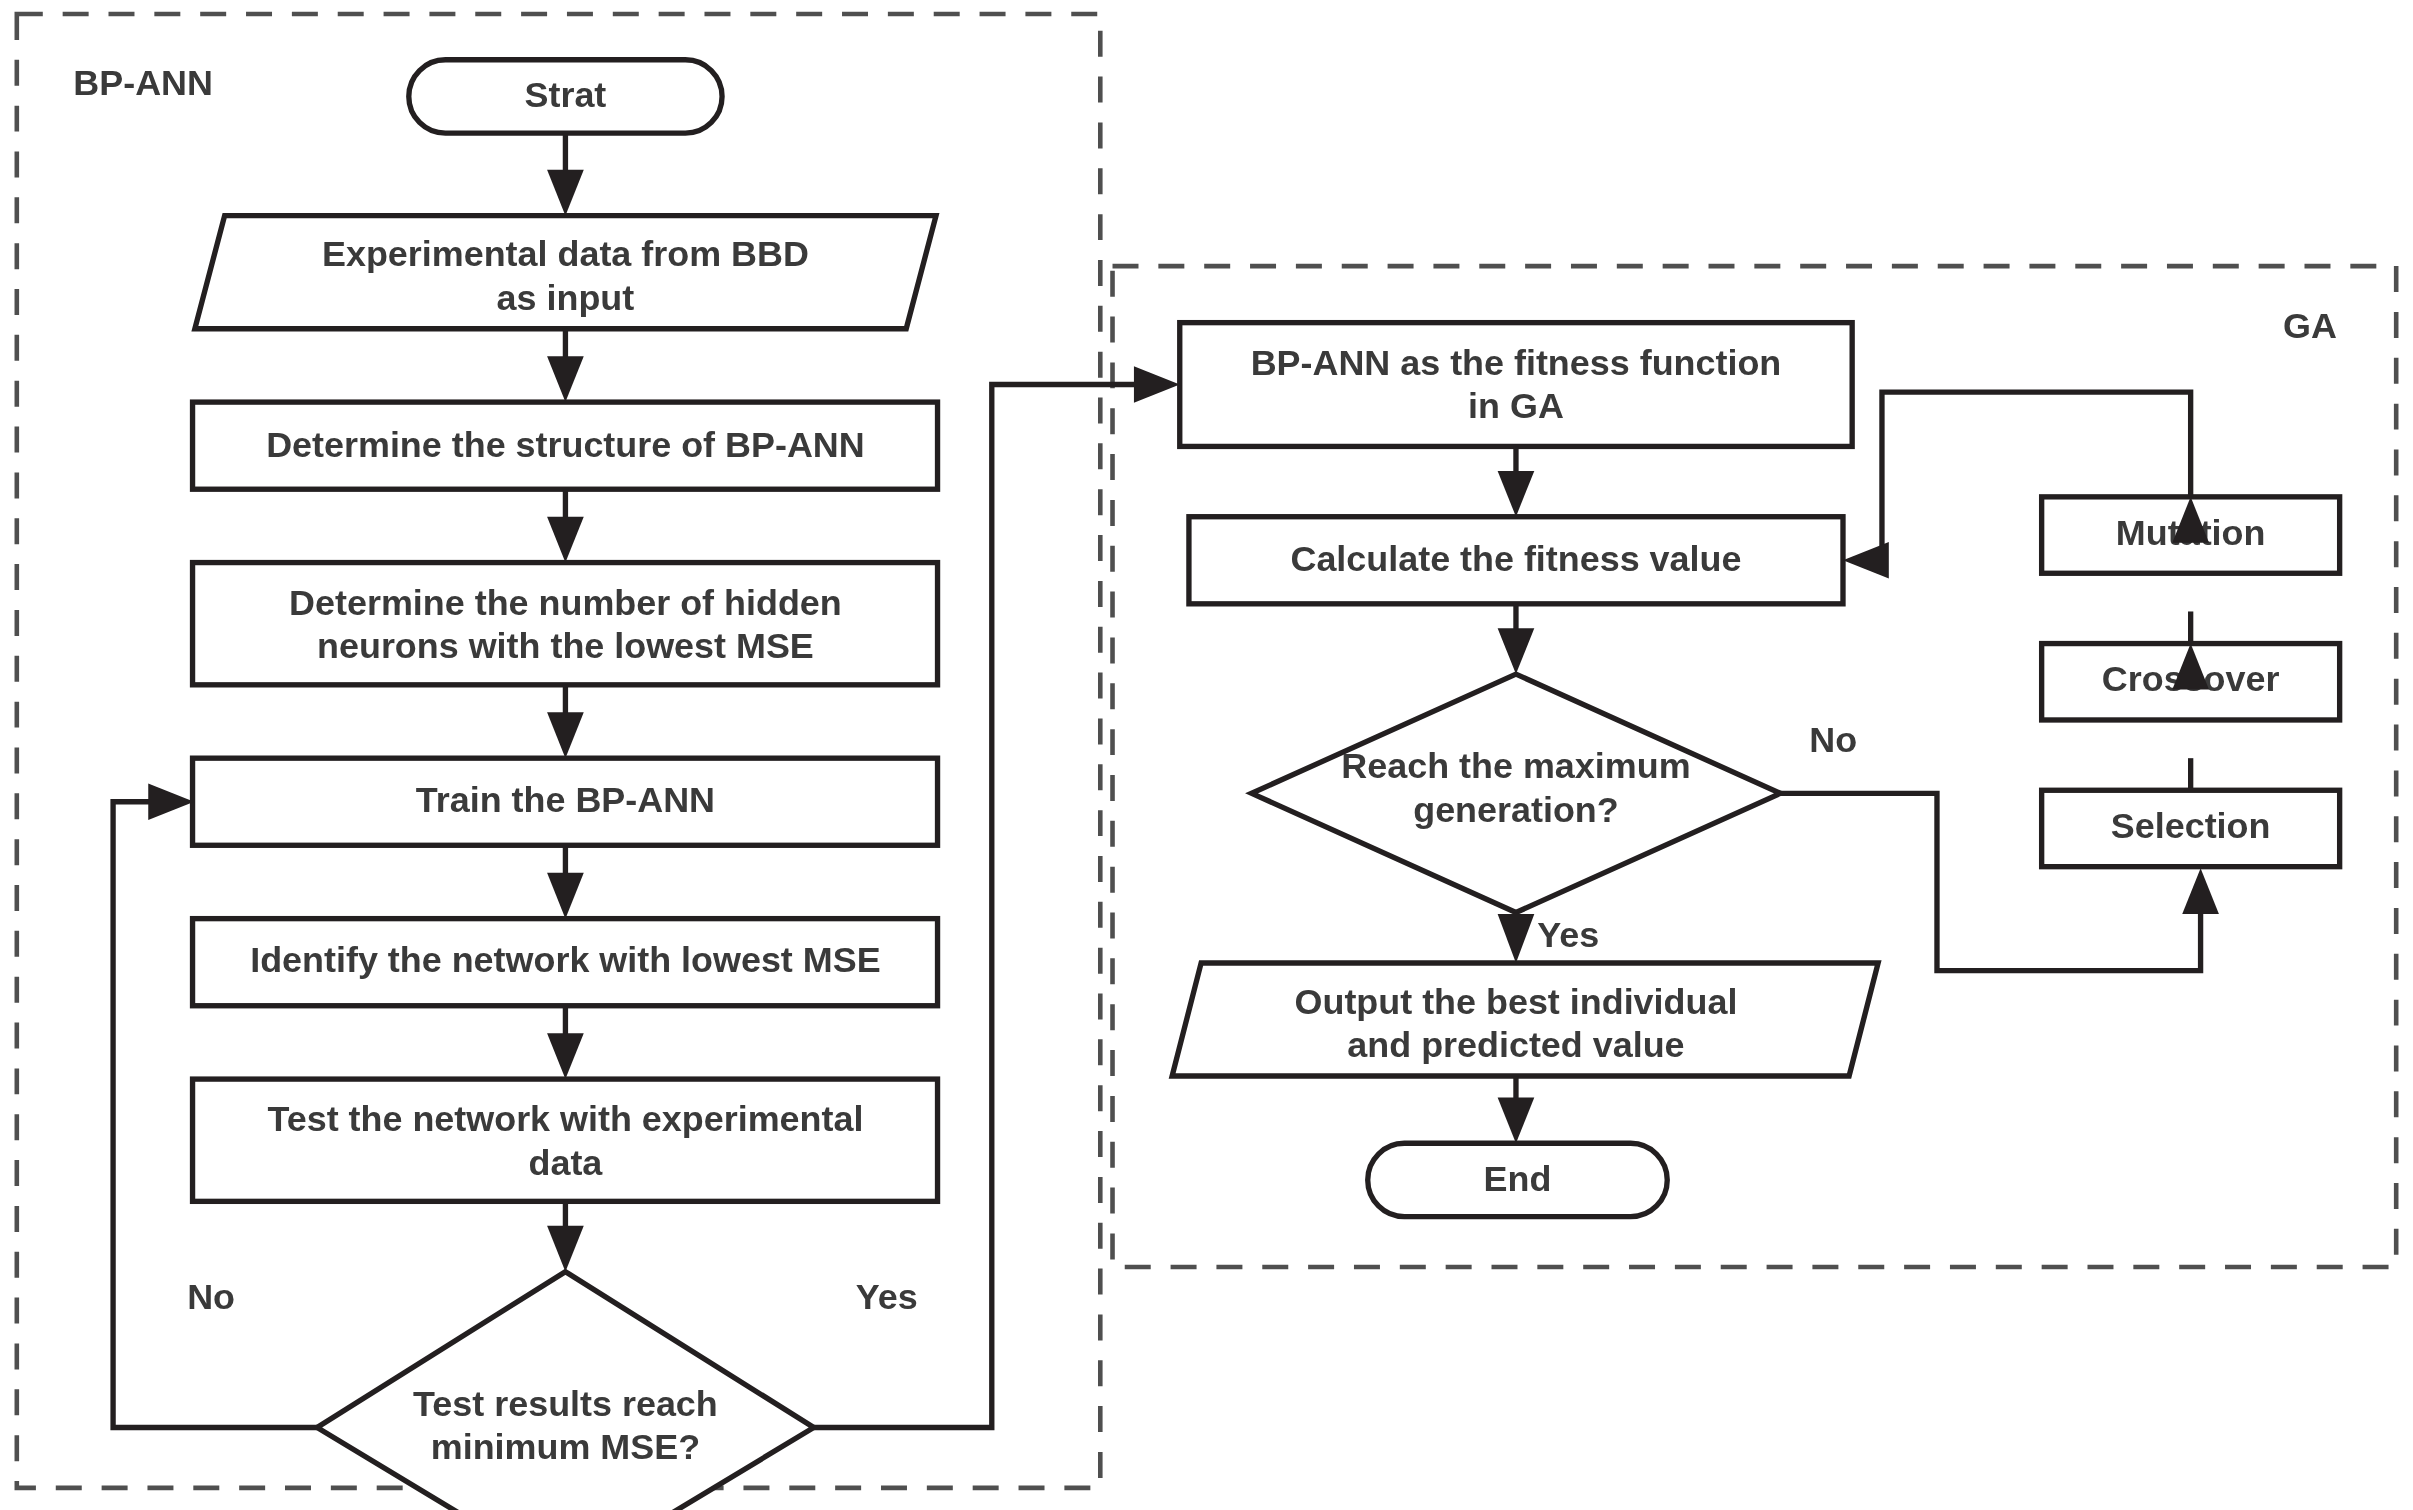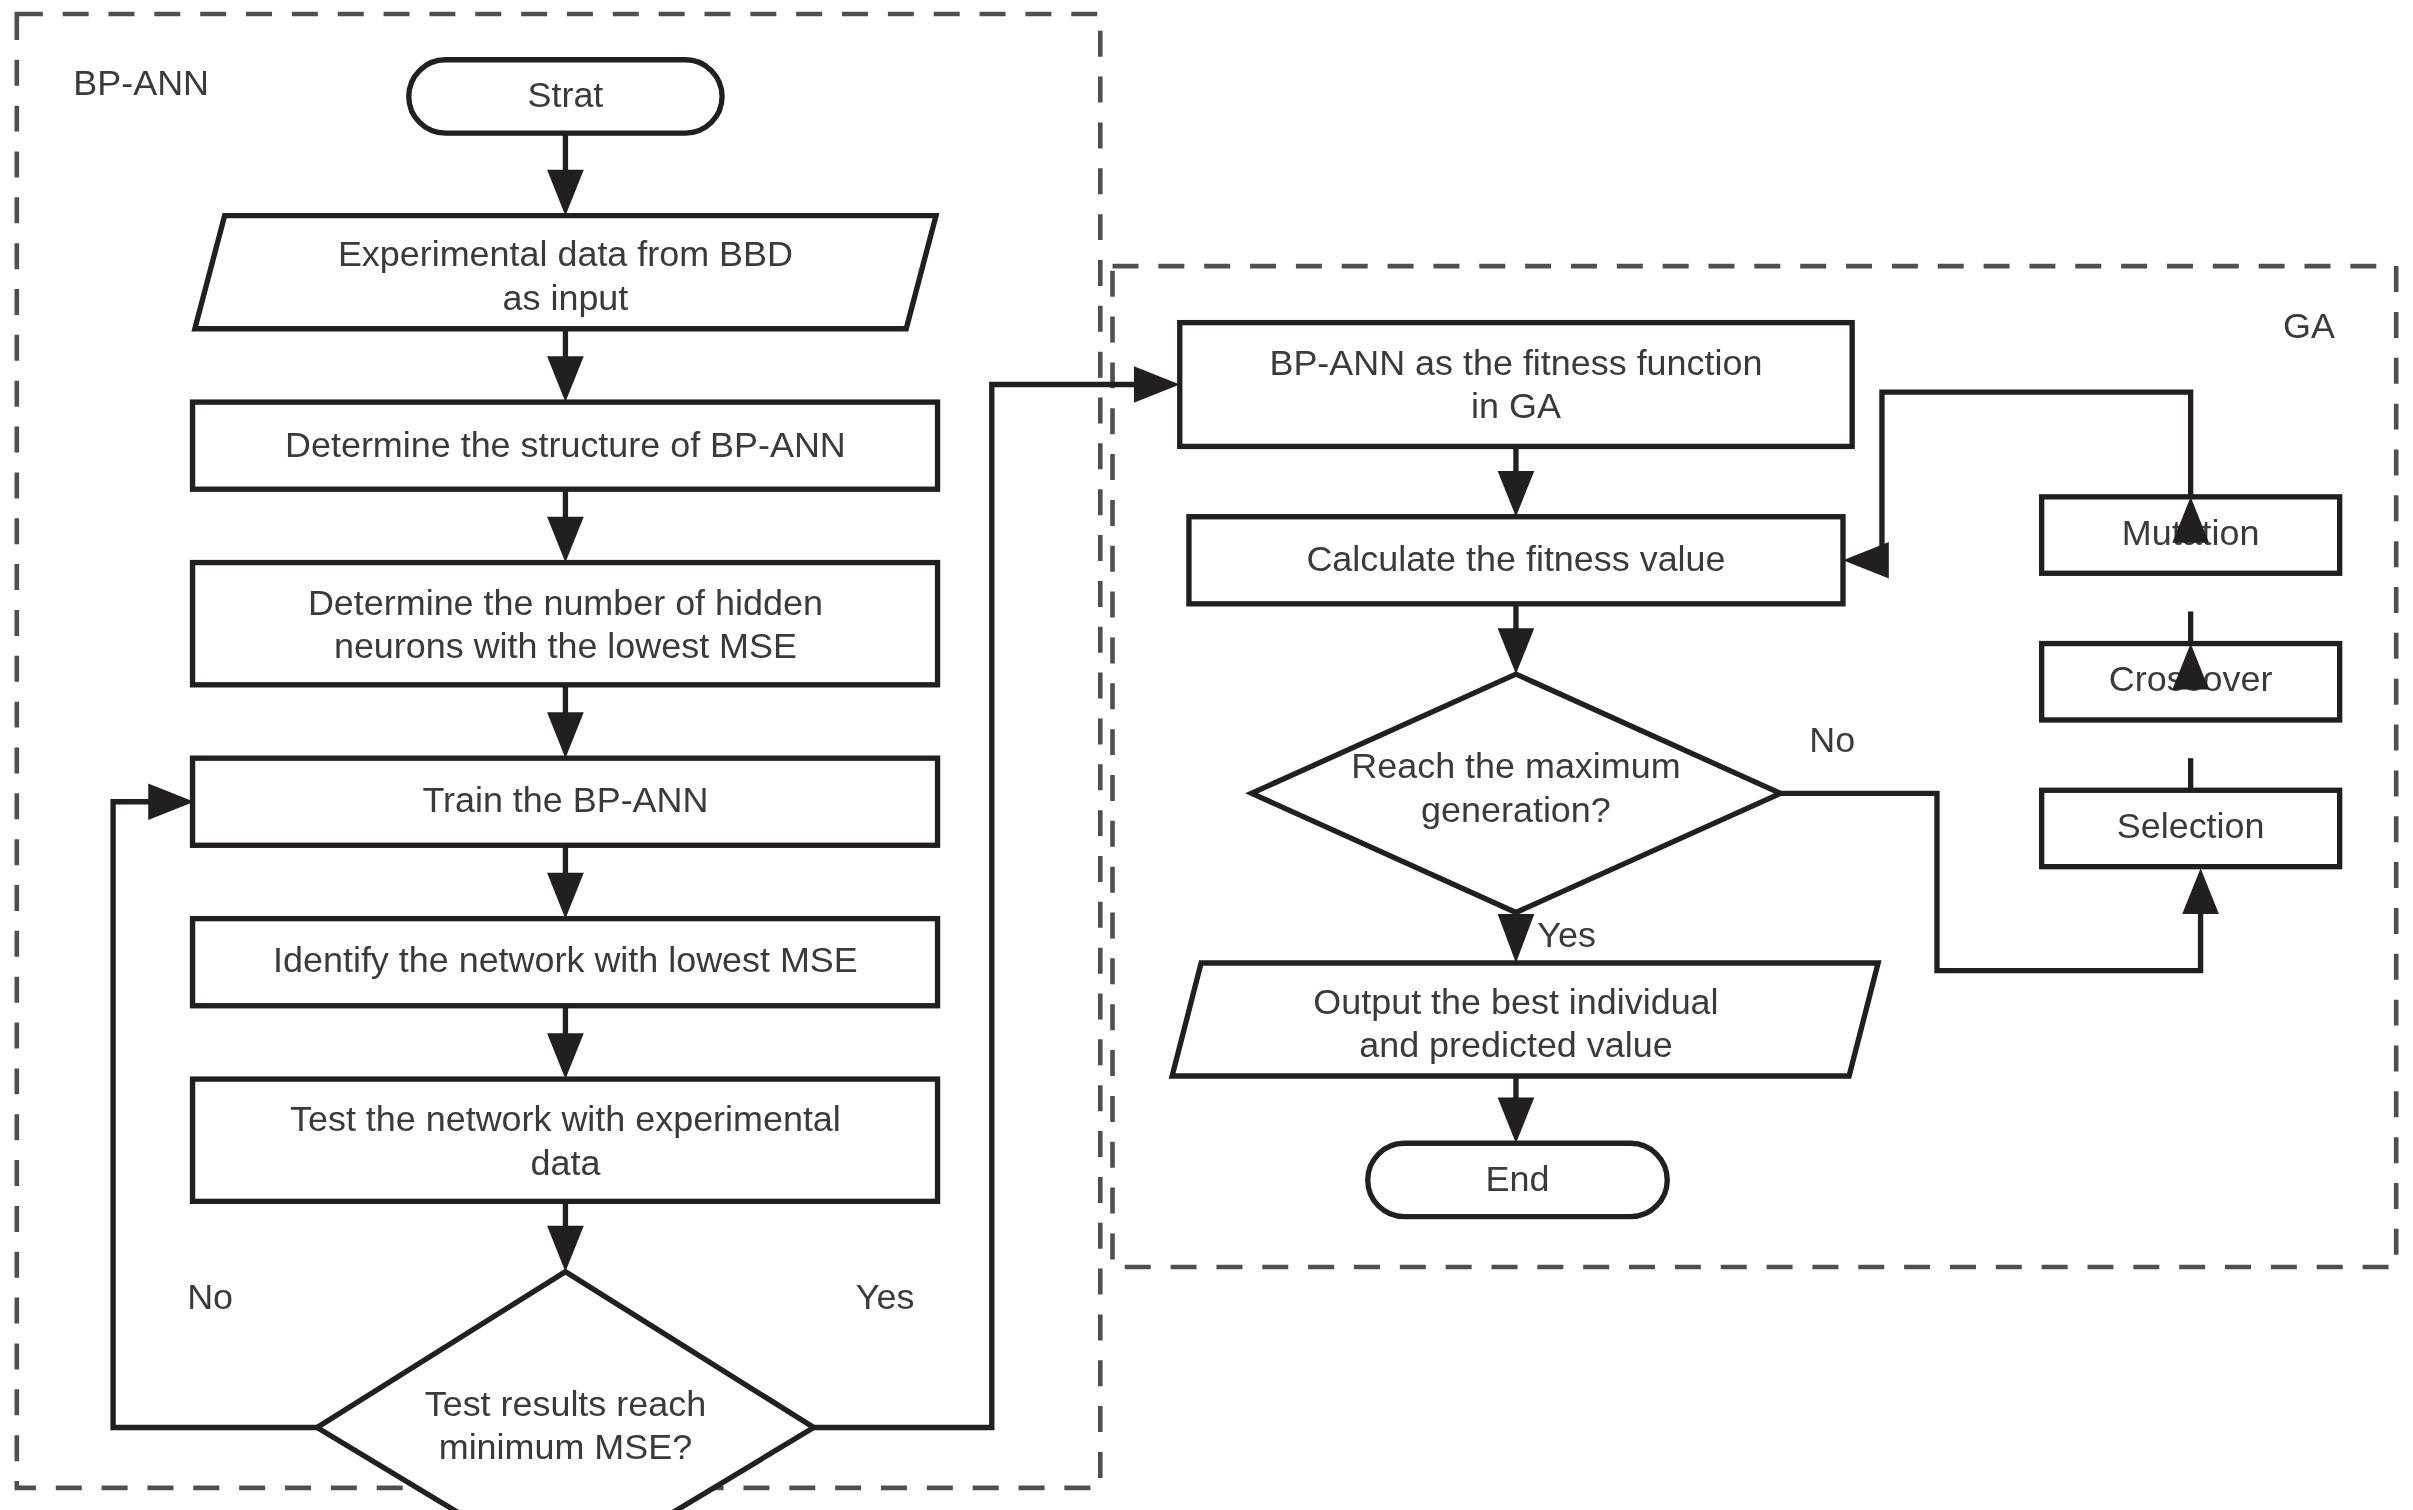--- a/index.html
+++ b/index.html
@@ -10,20 +10,21 @@
   }
   body {
     font-family: "Liberation Sans", sans-serif;
   }
   #chart-root {
     position: relative;
     width: 2413px;
     height: 1511px;
     background: #ffffff;
     overflow: hidden;
+    font-weight: bold;
   }
   svg#flow {
     display: block;
     width: 2413px;
     height: 1511px;
   }
   .node-shape {
     fill: #ffffff;
     stroke: #231f20;
     stroke-width: 7;

